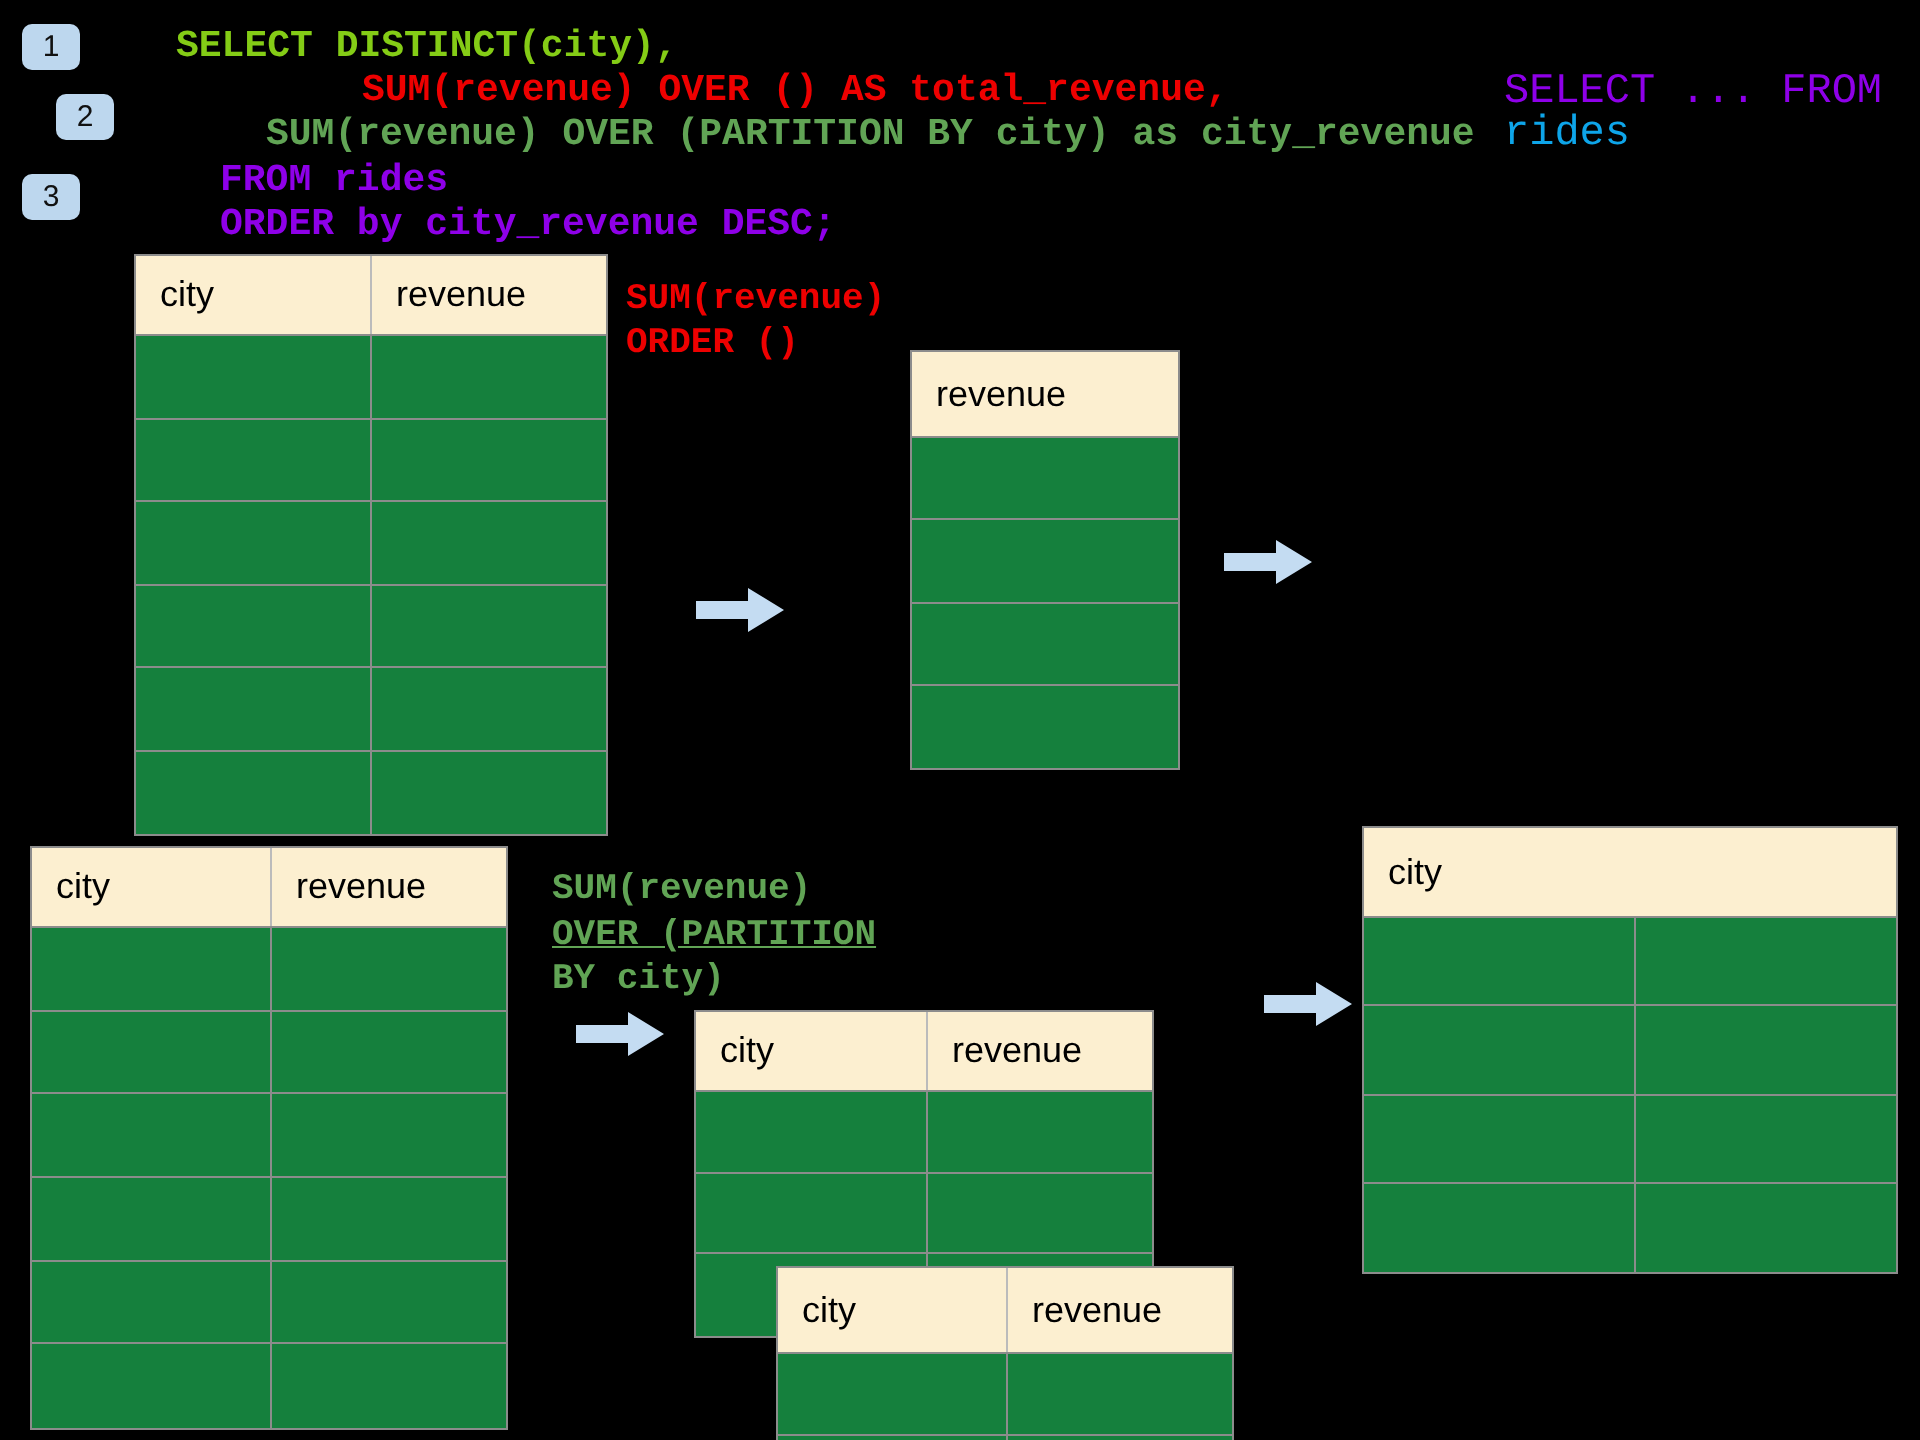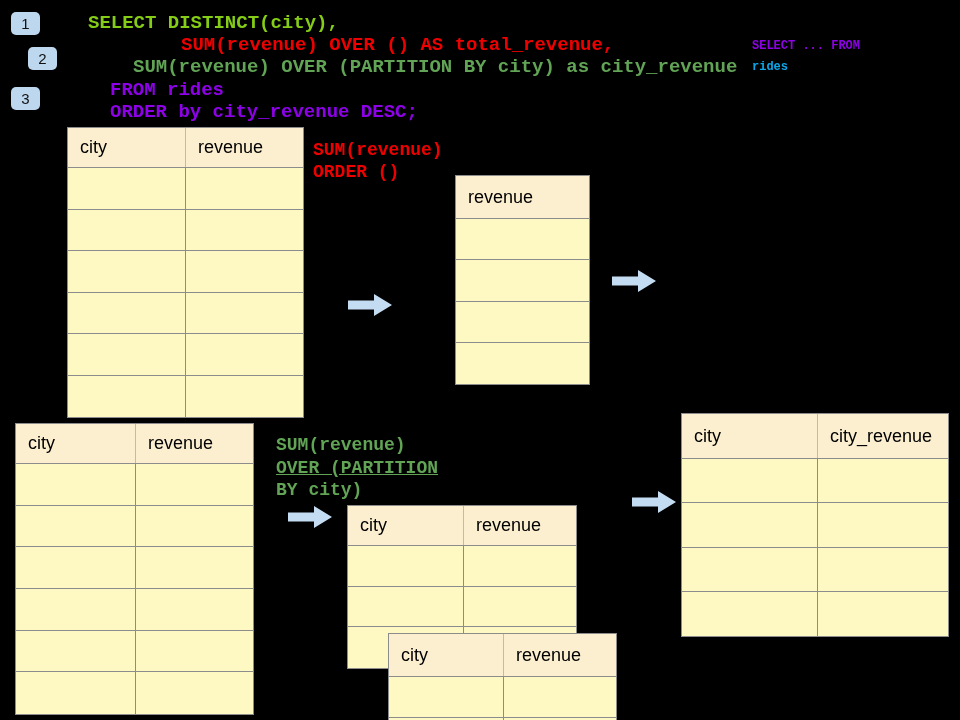--- a/index.html
+++ b/index.html
@@ -22,22 +22,22 @@
   }
   .sql-l0 { left: 88px;  top: 12px; }
   .sql-l1 { left: 133px; top: 34px; margin-left: 48px; }
   .sql-l2 { left: 133px; top: 56px; }
   .sql-l3 { left: 110px; top: 79px; }
   .sql-l4 { left: 110px; top: 101px; }
 
   .side-line {
     position: absolute;
     font-family: "Liberation Mono", monospace;
-    font-weight: bold;
-    font-size: 12px;
+    font-weight: normal;
+    font-size: 21px;
     line-height: 21px;
     white-space: pre;
   }
   .side-l0 { left: 752px; top: 36px; }
   .side-l1 { left: 752px; top: 57px; }
 
   .anno-line {
     position: absolute;
     font-family: "Liberation Mono", monospace;
     font-weight: bold;
@@ -61,21 +61,21 @@
     font-size: 15px;
     color: var(--badge_text, #111);
   }
   .badge-1 { left: 11px; top: 12px; }
   .badge-2 { left: 28px; top: 47px; }
   .badge-3 { left: 11px; top: 87px; }
 
   
   .table {
     position: absolute;
-    background: #fef9c3;
+    background: #15803d;
     border: 1px solid var(--table_border, #8C8C8C);
   }
   .thead, .trow {
     display: grid;
     grid-template-columns: var(--col1, 1fr) 1fr;
   }
   .cols1 .thead, .cols1 .trow { grid-template-columns: 1fr; }
   .thead {
     background: var(--header_fill, #FCEFD0);
     border-bottom: 1px solid var(--table_border, #8C8C8C);
@@ -259,21 +259,20 @@
       <div class="trow">
         <div class="tcell"></div>
         <div class="tcell"></div>
       </div>
     </div>
 </div>
 
 <div class="table t6">
   <div class="thead">
     <div class="th">city</div>
-    <div class="th">city_revenue</div>
   </div>
   <div class="tbody">
       <div class="trow">
         <div class="tcell"></div>
         <div class="tcell"></div>
       </div>
       <div class="trow">
         <div class="tcell"></div>
         <div class="tcell"></div>
       </div>

